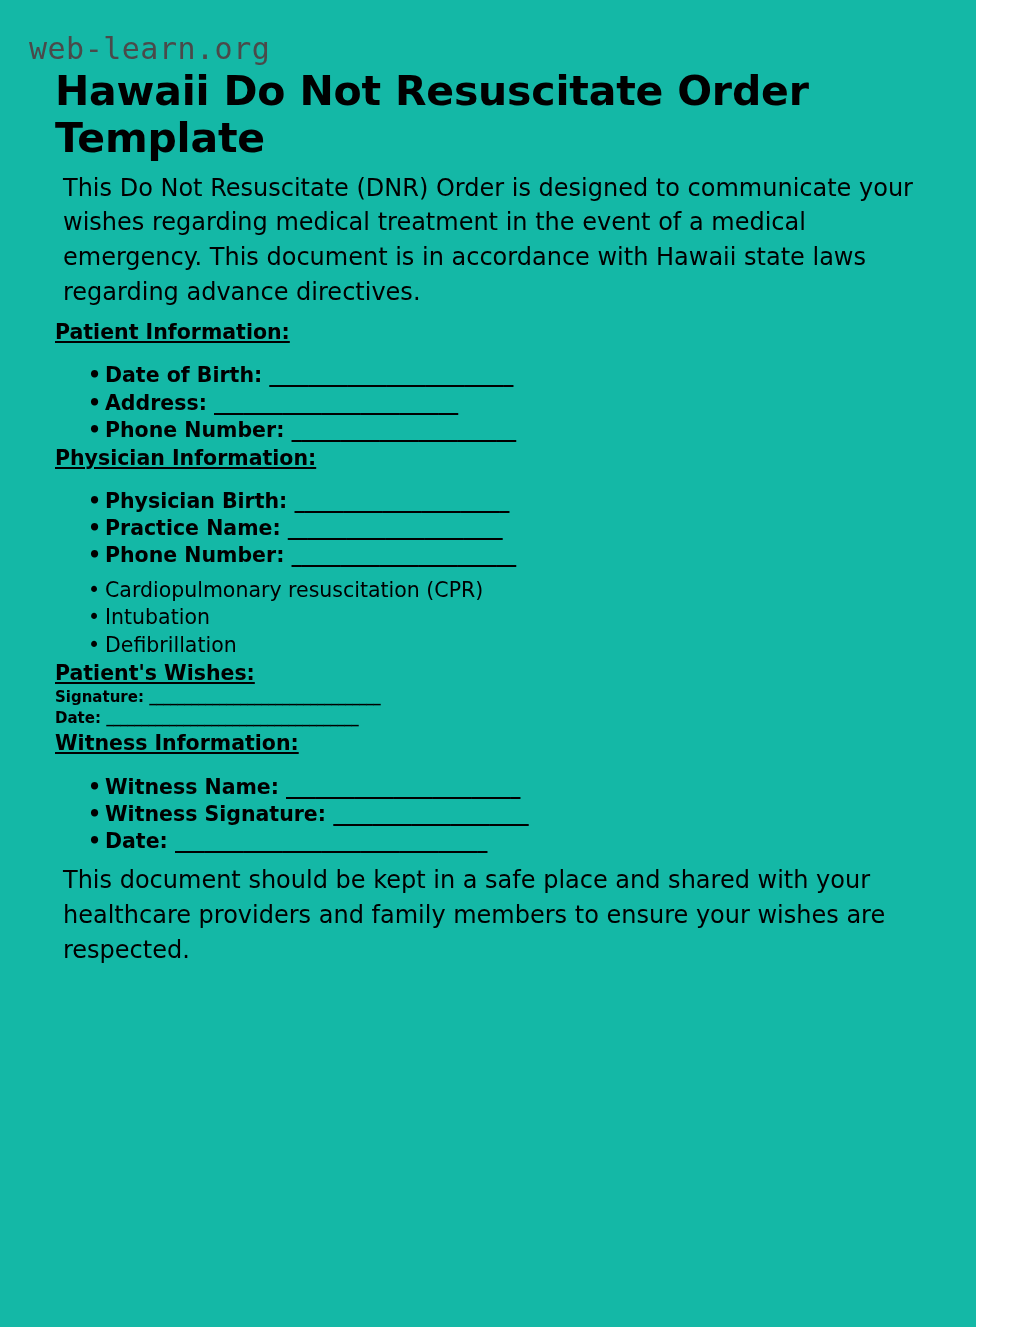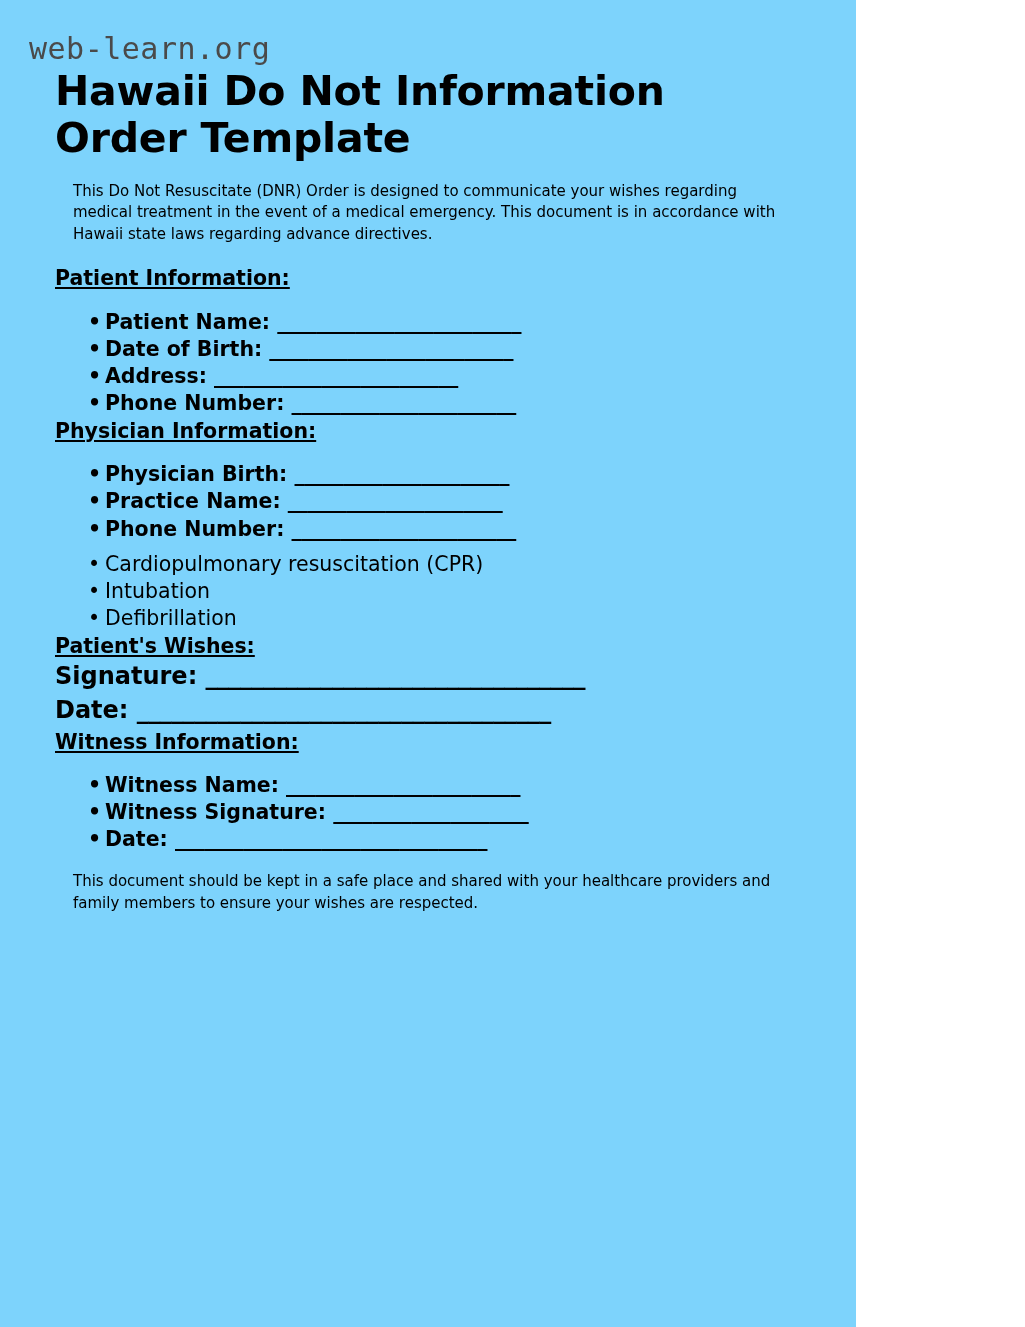--- a/index.html
+++ b/index.html
@@ -8,23 +8,23 @@
     background: #ffffff;
   }
   body {
     width: 1025px;
     min-height: 1327px;
     font-family: "DejaVu Sans", sans-serif;
     color: #000000;
     -webkit-font-smoothing: antialiased;
   }
   .page {
-    width: 856px;
+    width: 976px;
     min-height: 1327px;
-    background: #7dd3fc;
+    background: #14b8a6;
     position: relative;
     box-sizing: border-box;
     padding: 0;
   }
   .watermark {
     font-family: "DejaVu Sans Mono", monospace;
     font-size: 30px;
     color: #4a4a4a;
     letter-spacing: 0.5px;
     margin: 0;
@@ -40,23 +40,23 @@
     font-weight: bold;
     font-size: 41px;
     line-height: 1.16;
     margin: 0;
     padding: 0;
     color: #000000;
     letter-spacing: -0.2px;
     max-width: 800px;
   }
   p.para {
-    font-size: 15px;
+    font-size: 24px;
     line-height: 1.45;
-    margin: 18px;
+    margin: 8px;
     padding: 0;
     color: #000000;
     max-width: 900px;
   }
   .intro {
     margin-top: 35px;
   }
   h2.section-head {
     font-size: 20.5px;
     font-weight: bold;
@@ -104,21 +104,21 @@
     font-weight: bold;
   }
   ul.plain-list li {
     font-weight: normal;
   }
   .blank {
     font-weight: bold;
     letter-spacing: -0.5px;
   }
   p.field-line {
-    font-size: 24px;
+    font-size: 15px;
     font-weight: bold;
     line-height: 1.4;
     margin: 0;
     padding: 0;
     color: #000000;
     white-space: nowrap;
   }
   .field-gap {
     margin-top: 27px;
   }
@@ -128,27 +128,26 @@
 </style>
 </head>
 <body>
 
 <div class="page">
 
   <div class="watermark">web-learn.org</div>
 
   <div class="content">
 
-    <h1 class="doc-title">Hawaii Do Not Information Order Template</h1>
+    <h1 class="doc-title">Hawaii Do Not Resuscitate Order Template</h1>
 
     <p class="para intro">This Do Not Resuscitate (DNR) Order is designed to communicate your wishes regarding medical treatment in the event of a medical emergency. This document is in accordance with Hawaii state laws regarding advance directives.</p>
 
     <h2 class="section-head sec-gap">Patient Information:</h2>
     <ul class="form-list">
-      <li><span>Patient Name:</span> <span class="blank">_________________________</span></li>
       <li><span>Date of Birth:</span> <span class="blank">_________________________</span></li>
       <li><span>Address:</span> <span class="blank">_________________________</span></li>
       <li><span>Phone Number:</span> <span class="blank">_______________________</span></li>
     </ul>
 
     <h2 class="section-head sec-gap">Physician Information:</h2>
     <ul class="form-list">
       <li><span>Physician Birth:</span> <span class="blank">______________________</span></li>
       <li><span>Practice Name:</span> <span class="blank">______________________</span></li>
       <li><span>Phone Number:</span> <span class="blank">_______________________</span></li>

